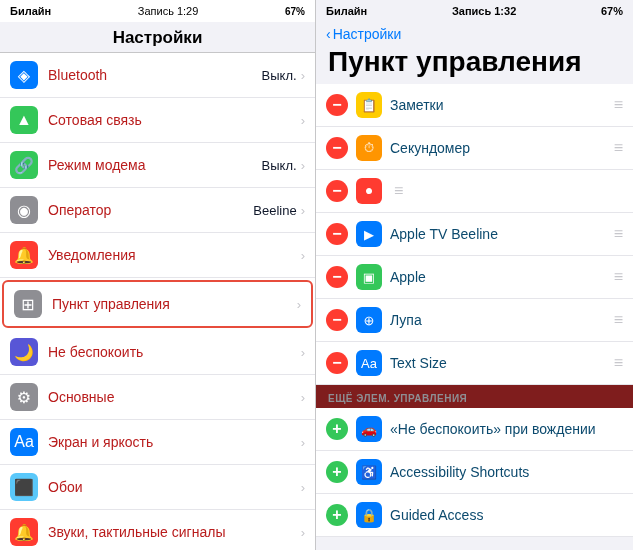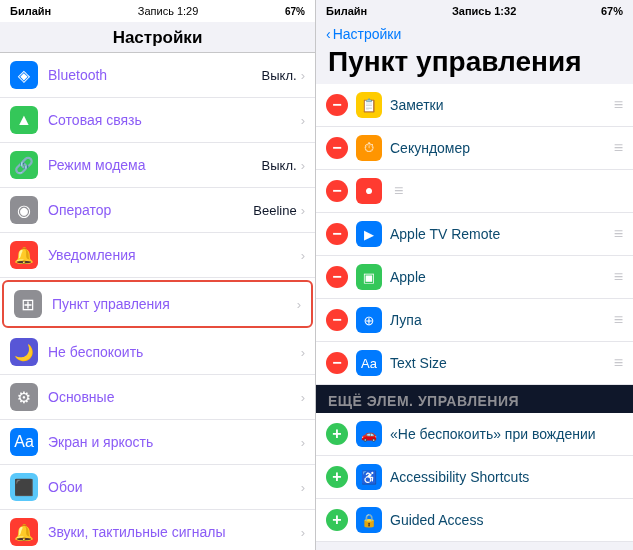--- a/index.html
+++ b/index.html
@@ -85,21 +85,21 @@
     .icon-orange { background: #ff9500; }
     .icon-teal { background: #5ac8fa; }
     .icon-red { background: #ff3b30; }
     .icon-purple { background: #5856d6; }
     .icon-gray { background: #8e8e93; }
     .icon-yellow { background: #ffcc00; }
 
     .item-label {
       flex: 1;
       font-size: 14px;
-      color: #8b5cf6;
+      color: #b91c1c;
     }
     .item-value {
       font-size: 13px;
       color: #0f172a;
       margin-right: 4px;
     }
     .chevron {
       color: #c7c7cc;
       font-size: 13px;
     }
@@ -219,23 +219,23 @@
       color: #0c4a6e;
     }
 
     .drag-handle {
       color: #c7c7cc;
       font-size: 16px;
       margin-left: 4px;
     }
 
     .section-header {
-      background: #0f172a;
+      background: #7f1d1d;
       padding: 8px 12px 4px;
-      font-size: 14px;
+      font-size: 10px;
       font-weight: 600;
       color: #8e8e93;
       letter-spacing: 0.5px;
       text-transform: uppercase;
     }
   </style>
 </head>
 <body>
 
 <div class="left-panel">
@@ -348,21 +348,21 @@
     <span class="drag-handle">≡</span>
   </div>
           <div class="right-item">
     <div class="minus-btn">−</div>
     <div class="right-item-icon icon-red">⏺</div>
     <span class="drag-handle">≡</span>
   </div>
           <div class="right-item">
     <div class="minus-btn">−</div>
     <div class="right-item-icon icon-blue">▶</div>
-    <span class="right-item-label">Apple TV Remote</span>
+    <span class="right-item-label">Apple TV Beeline</span>
     <span class="drag-handle">≡</span>
   </div>
           <div class="right-item">
     <div class="minus-btn">−</div>
     <div class="right-item-icon icon-green">▣</div>
     <span class="right-item-label">Apple</span>
     <span class="drag-handle">≡</span>
   </div>
           <div class="right-item">
     <div class="minus-btn">−</div>

